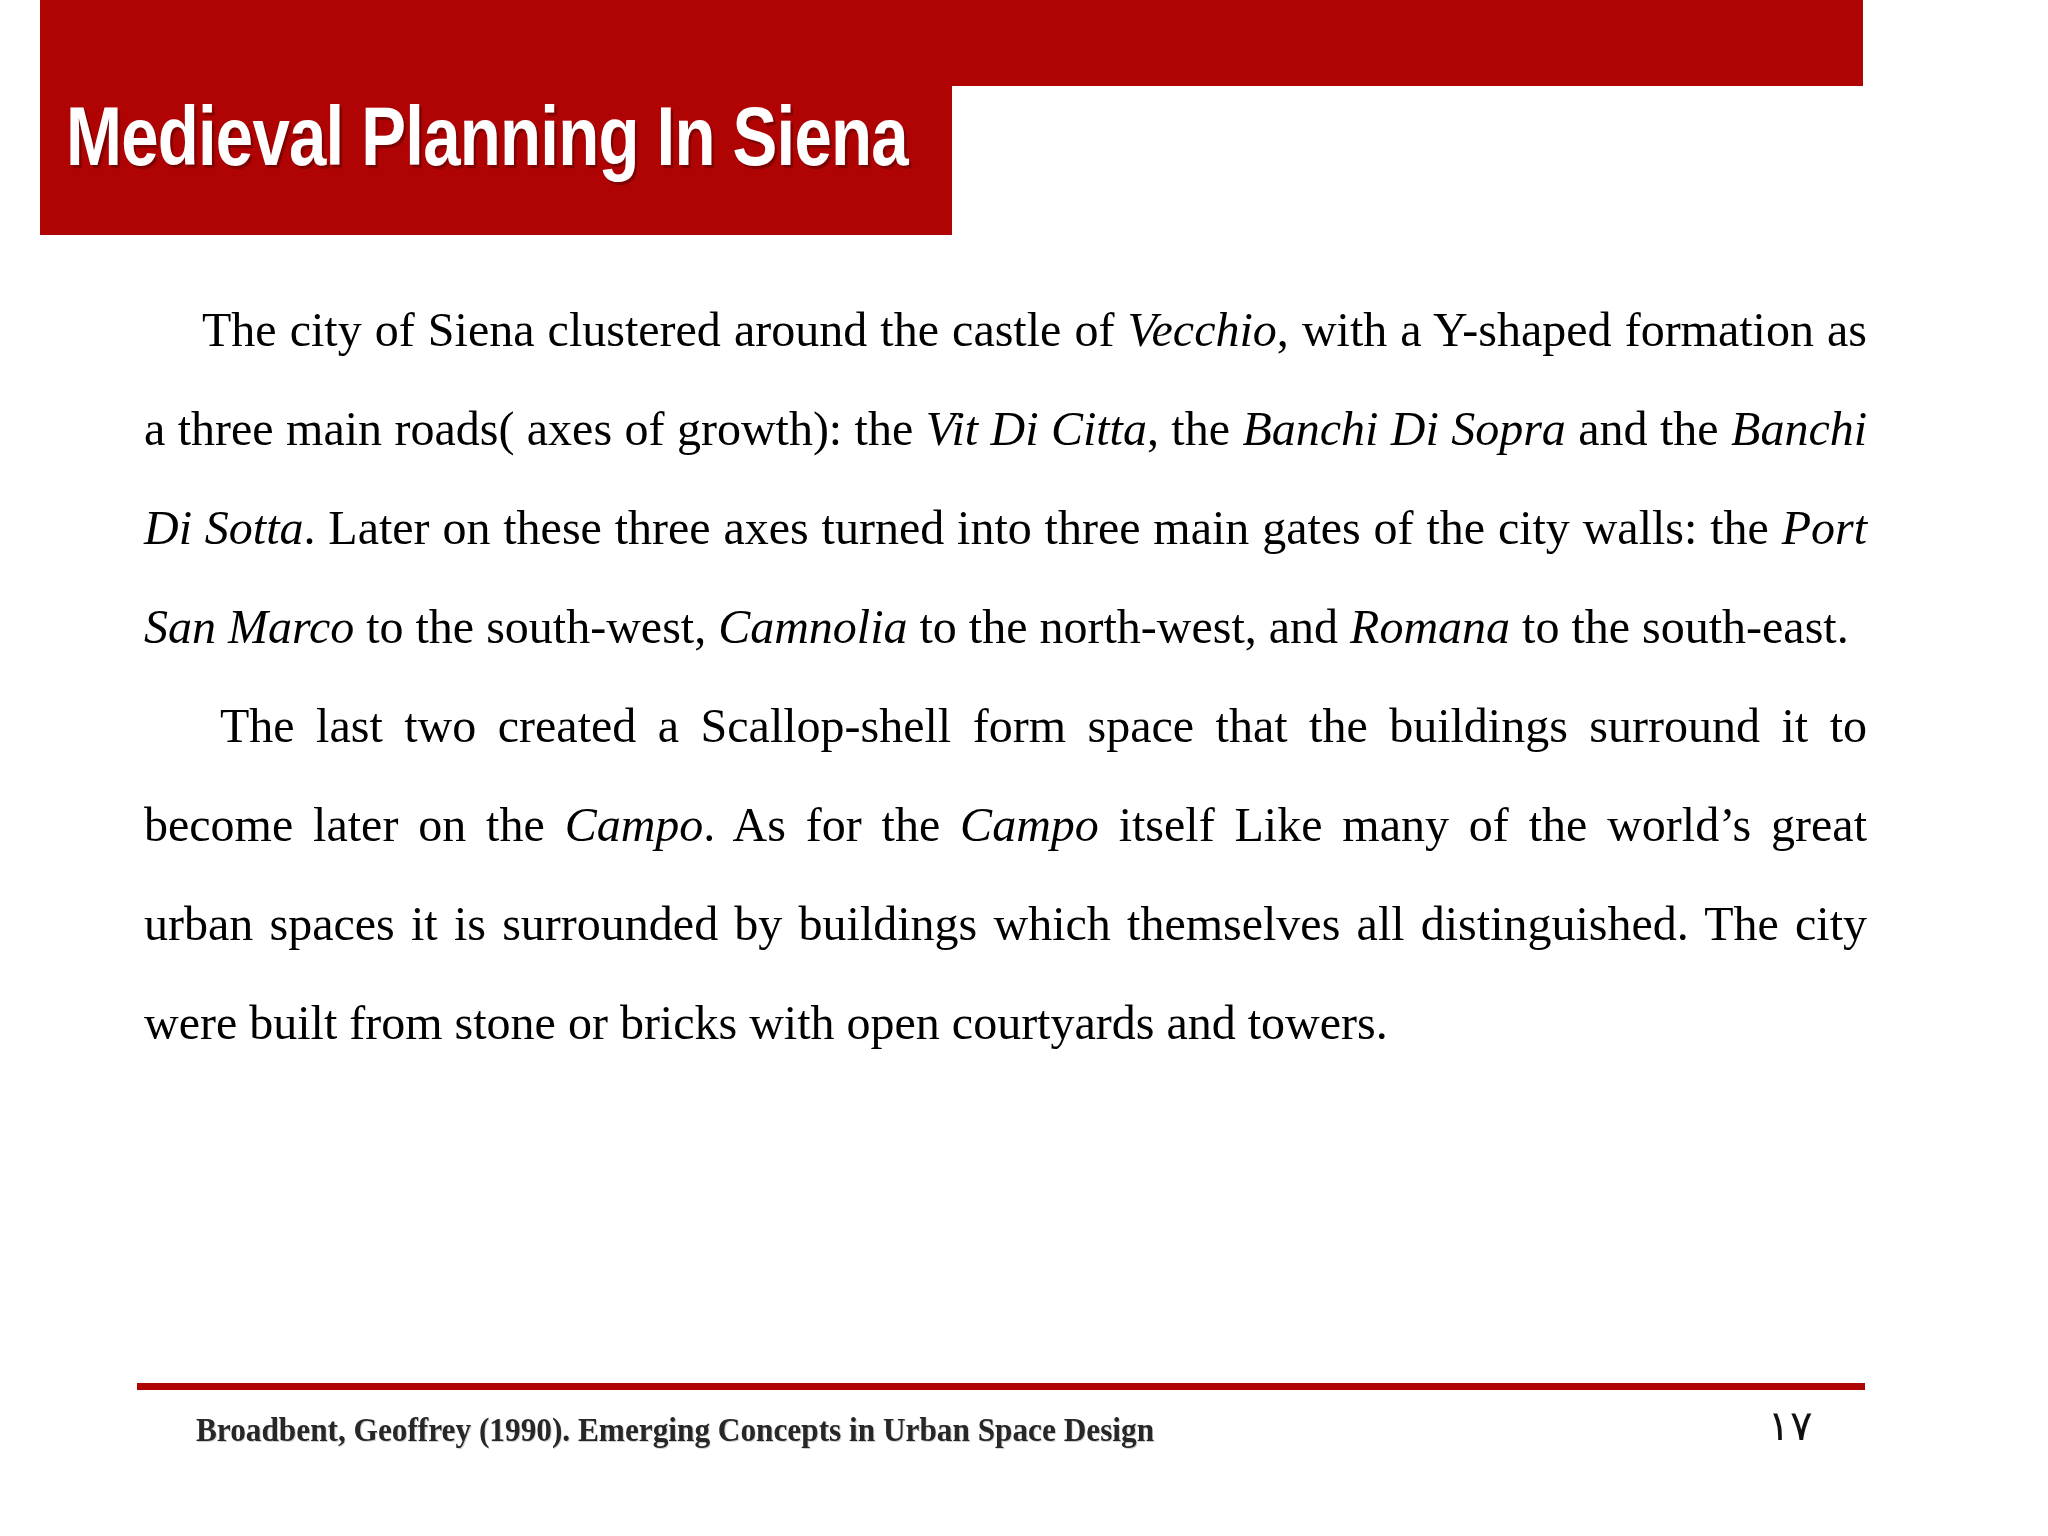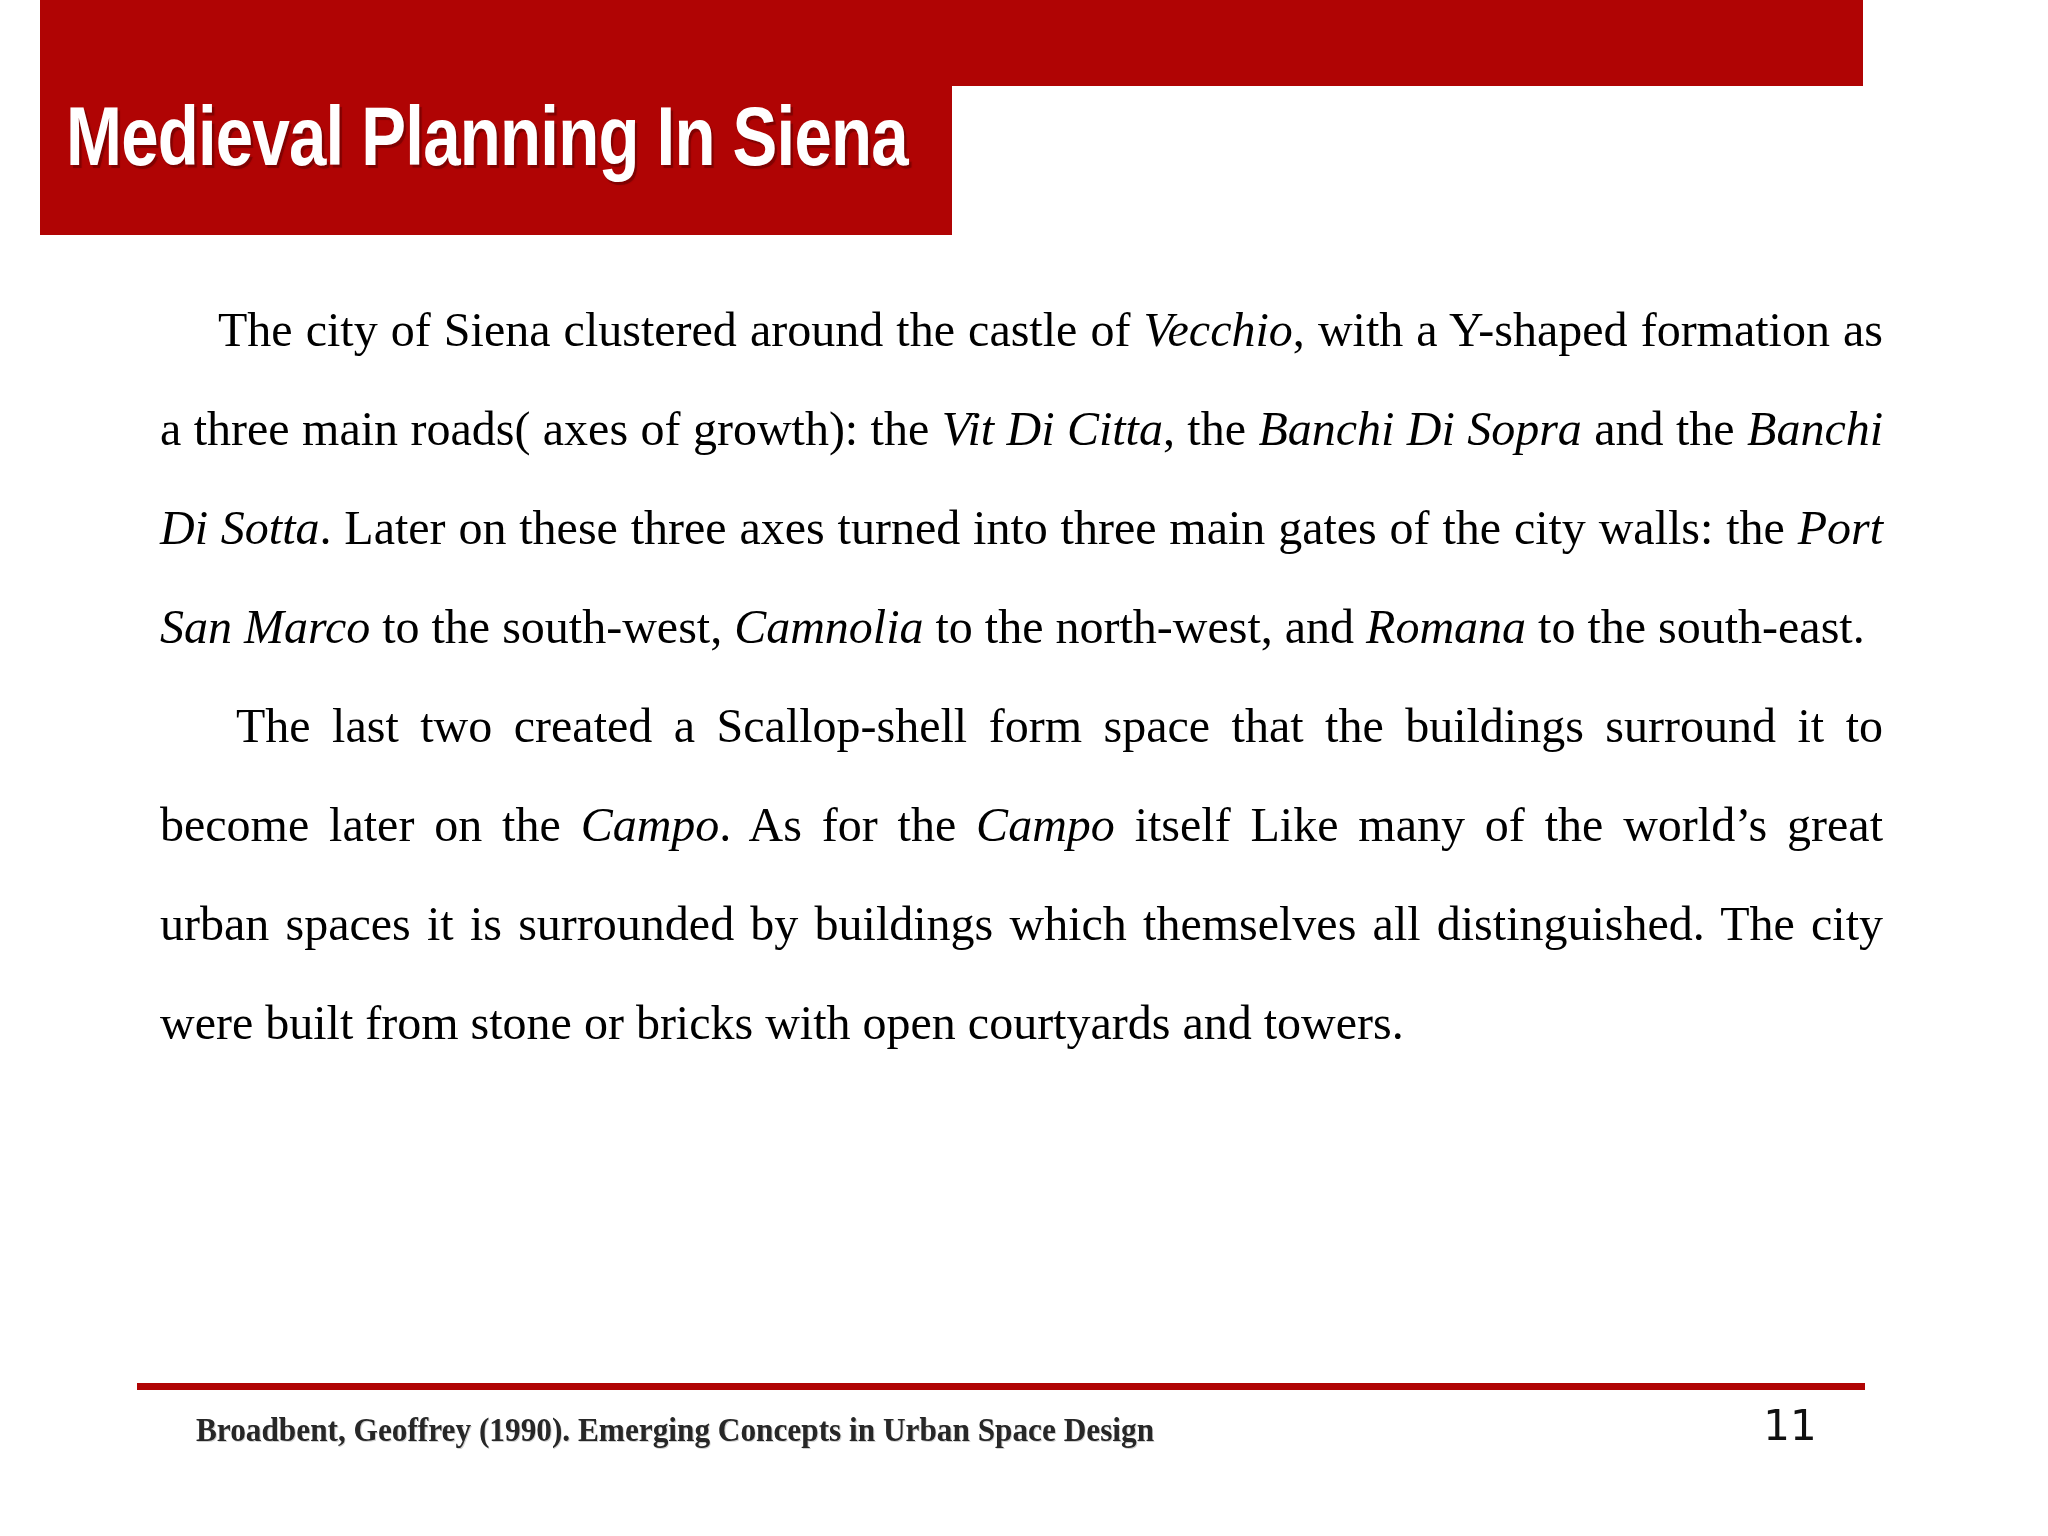--- a/index.html
+++ b/index.html
@@ -58,21 +58,21 @@
     letter-spacing: -1px;
     white-space: nowrap;
     transform: scaleX(0.80);
     transform-origin: left center;
     text-shadow: 3px 3px 1px rgba(90, 0, 0, 0.55);
   }
 
   
   #body-text {
     position: absolute;
-    left: 160px;
+    left: 144px;
     top: 280px;
     width: 1723px;
   }
   .para {
     margin: 0;
     font-size: 48px;
     line-height: 99px;
     color: #000000;
     text-align: justify;
     text-justify: inter-word;
@@ -140,16 +140,16 @@
   </div>
 
   <div id="body-text">
     <p class="para para-indent-1"><span>The city of Siena clustered around the castle of </span><i>Vecchio</i><span>, with a Y-shaped formation as a three main roads( axes of growth): the </span><i>Vit Di Citta</i><span>, the </span><i>Banchi Di Sopra</i><span> and the </span><i>Banchi Di Sotta</i><span>. Later on these three axes turned into three main gates of the city walls: the </span><i>Port San Marco</i><span> to the south-west, </span><i>Camnolia</i><span> to the north-west, and </span><i>Romana</i><span> to the south-east.</span></p>
     <p class="para para-indent-2"><span>The last two created a Scallop-shell form space that the buildings surround it to become later on the </span><i>Campo</i><span>. As for the </span><i>Campo</i><span> itself Like many of the world’s great urban spaces it is surrounded by buildings which themselves all distinguished. The city were built from stone or bricks with open courtyards and towers.</span></p>
   </div>
 
   <div id="footer">
     <div id="footer-divider"></div>
     <div id="footer-citation">Broadbent, Geoffrey (1990). Emerging Concepts in Urban Space Design</div>
-    <div id="footer-page-number">11</div>
+    <div id="footer-page-number">١٧</div>
   </div>
 
 </div>
 
 </body></html>

